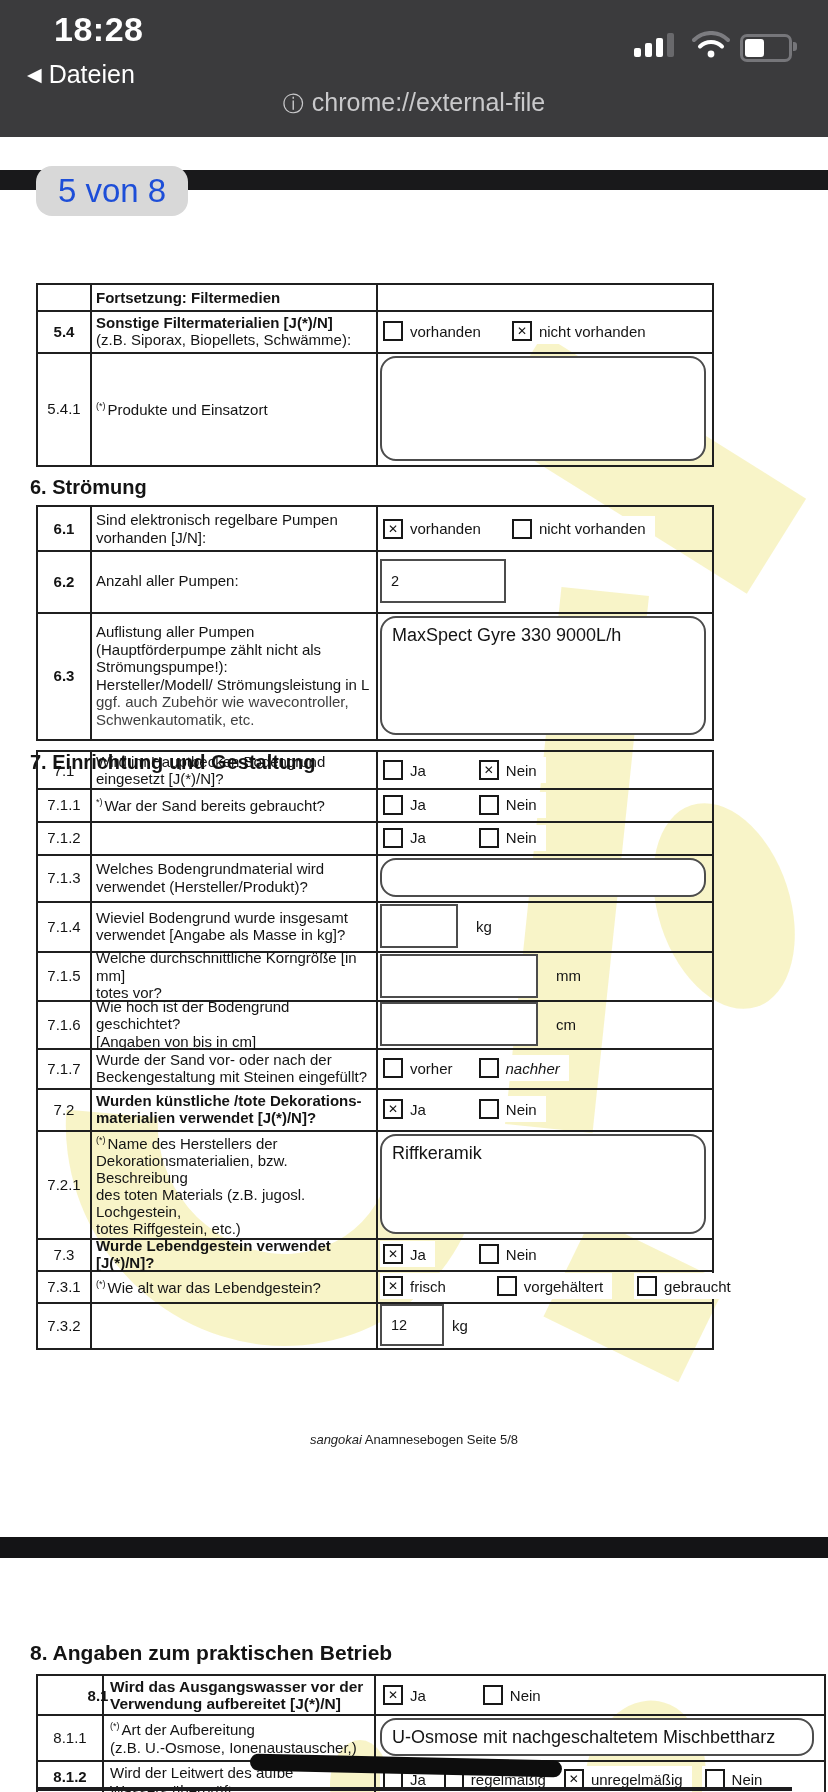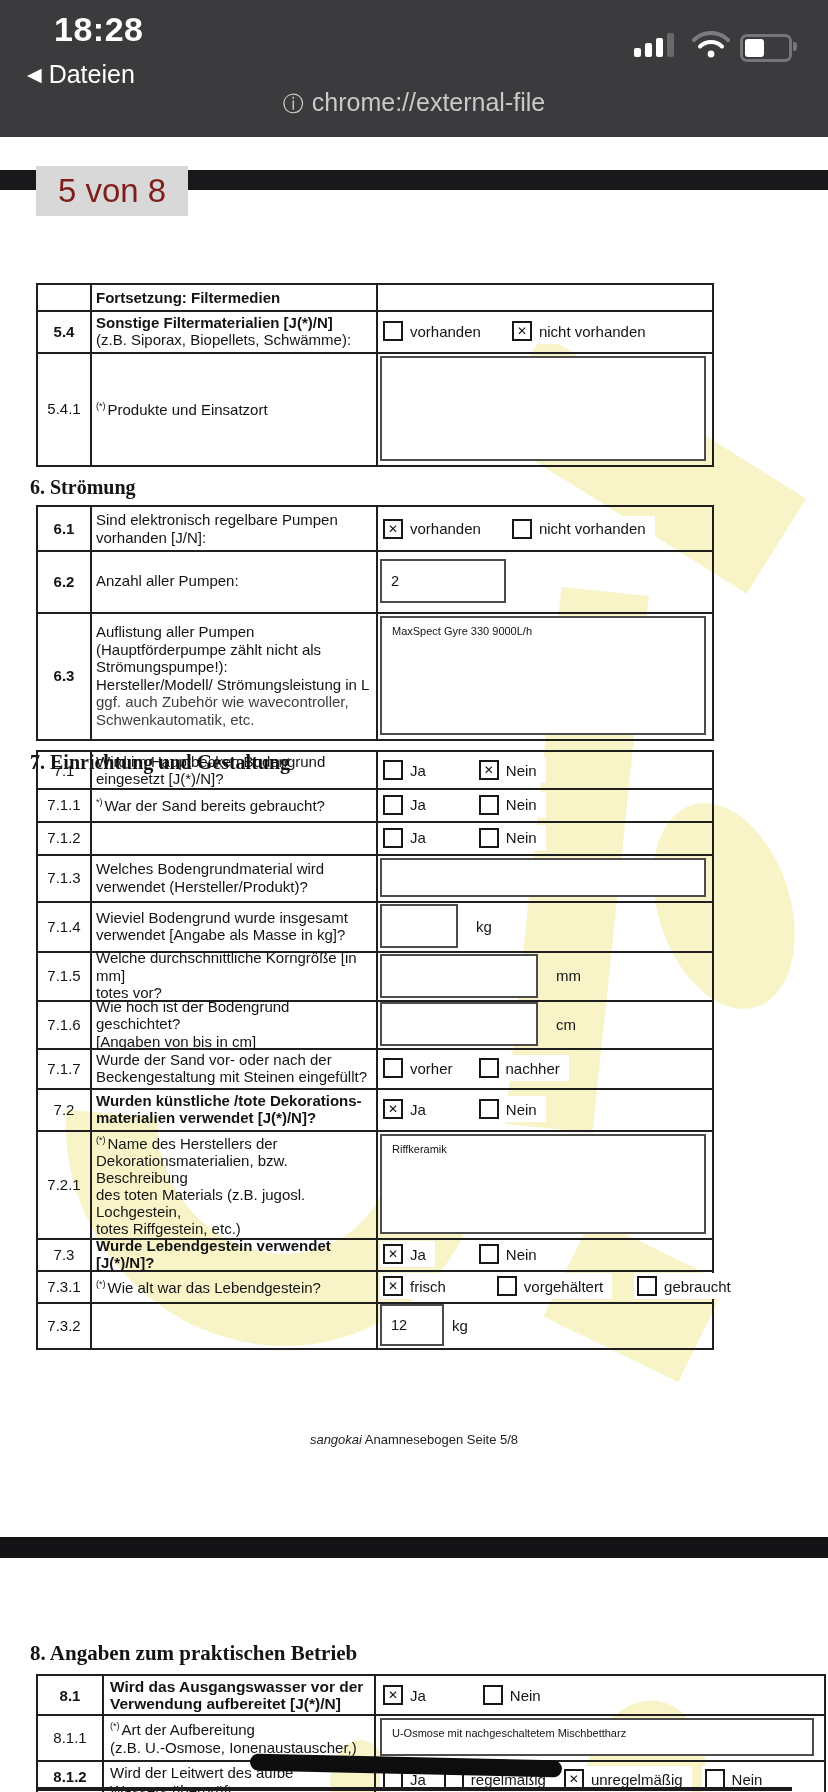--- a/index.html
+++ b/index.html
@@ -20,22 +20,22 @@
   .sig i:nth-child(3){left:22px;height:19px;}
   .sig i:nth-child(4){left:33px;height:24px;background:#69696c;}
   .wifi{position:absolute;top:31px;left:692px;}
   .batt{position:absolute;top:34px;left:740px;width:46px;height:22px;border:3px solid #76767a;border-radius:7px;}
   .batt .fill{position:absolute;left:2px;top:2px;bottom:2px;width:19px;background:#fff;border-radius:3px;}
   .batt .nub{position:absolute;right:-8px;top:5px;width:4px;height:9px;background:#76767a;border-radius:0 3px 3px 0;}
 
   
   .pagegap1{position:absolute;left:0;top:170px;width:828px;height:20px;background:#19191b;z-index:5;}
   .pagegap2{position:absolute;left:0;top:1537px;width:828px;height:21px;background:#141416;z-index:5;}
-  .badge{position:absolute;left:36px;top:166px;width:152px;height:50px;background:#d8d8d8;border-radius:0;
-         display:flex;align-items:center;justify-content:center;font-size:33px;color:#7f1d1d;z-index:6;}
+  .badge{position:absolute;left:36px;top:166px;width:152px;height:50px;background:#d8d8d8;border-radius:16px;
+         display:flex;align-items:center;justify-content:center;font-size:33px;color:#1d4ed8;z-index:6;}
 
   
   .wm{position:absolute;z-index:0;background:rgba(242,235,155,.55);}
   .wm.e{border-radius:50%;}
 
   
   .tbl{position:absolute;border:2px solid #1f1f1f;z-index:2;}
   .vline{position:absolute;top:0;bottom:0;border-left:2px solid #1f1f1f;}
   .r{position:absolute;left:0;right:0;border-bottom:2px solid #1f1f1f;}
   .r.last{border-bottom:none;}
@@ -46,23 +46,23 @@
        justify-content:center;font-size:15px;line-height:17.5px;}
   .lbl .b{font-weight:700;}
   .lbl .red{color:#404040;}
   .lbl sup{font-size:9px;margin-right:2px;}
   .val{position:absolute;left:342px;right:6px;top:0;bottom:0;display:flex;align-items:center;font-size:15px;}
   .opt{display:flex;align-items:center;background:#fff;padding:3px 9px 3px 3px;}
   .cb{width:16px;height:16px;border:2px solid #181818;background:#fff;margin-right:7px;flex:0 0 auto;
       display:flex;align-items:center;justify-content:center;font-size:12px;font-weight:700;color:#111;}
   .cb.c::after{content:"✕";}
   .ibox{background:#fff;border:2px solid #4c4c4c;display:flex;align-items:center;padding:0 9px;font-size:14.5px;}
-  .ibox.area{align-self:stretch;margin:4px 0;flex:1;align-items:flex-start;padding:7px 10px;font-size:11px;}
+  .ibox.area{align-self:stretch;margin:4px 0;flex:1;align-items:flex-start;padding:7px 10px;font-size:18px;border-radius:16px;}
   .unit{margin-left:18px;}
-  .heading{position:absolute;left:30px;font-size:20px;font-weight:700;z-index:2;font-family:Liberation Serif, serif;}
+  .heading{position:absolute;left:30px;font-size:20px;font-weight:700;z-index:2;}
   .footer{position:absolute;left:0;right:0;top:1432px;text-align:center;font-size:13px;color:#222;z-index:2;}
   .footer .it{font-style:italic;}
   .scribble{position:absolute;left:250px;top:1757px;width:312px;height:17px;background:#0d0d0d;border-radius:9px;
             transform:rotate(1.3deg);z-index:8;}
   .scribble2{position:absolute;left:36px;top:1787px;width:756px;height:4px;background:#1c1c1e;z-index:8;}
 </style>
 </head>
 <body>
 
 <div class="screen">
@@ -294,21 +294,21 @@
       <div class="num">7.1.7</div>
       <div class="lbl">
         <span>Wurde der Sand vor- oder nach der</span>
         <span>Beckengestaltung mit Steinen eingefüllt?</span>
       </div>
       <div class="val">
         <span class="opt">
             <span class="cb"></span>
             <span>vorher</span>
           </span>
-        <span class="opt" style="margin-left:14px;">
+        <span class="opt" style="margin-left:14px;font-style:italic;">
             <span class="cb"></span>
             <span>nachher</span>
           </span>
       </div>
     </div>
 
     <div class="r" style="top:336px;height:42px;">
       <div class="num">7.2</div>
       <div class="lbl">
         <span class="b">Wurden künstliche /tote Dekorations-</span>
@@ -390,21 +390,21 @@
     <span class="it">sangokai</span><span> Anamnesebogen Seite 5/8</span>
   </div>
 
   <div class="heading" style="top:1641px;font-size:21px;">8. Angaben zum praktischen Betrieb</div>
 
   <div class="tbl" style="left:36px;top:1674px;width:786px;height:140px;">
     <div class="vline" style="left:64px;"></div>
     <div class="vline" style="left:336px;"></div>
 
     <div class="r" style="top:0;height:38px;">
-      <div class="num b" style="width:64px;">8.1</div>
+      <div class="num b" style="width:64px;margin-left:28px;">8.1</div>
       <div class="lbl" style="left:72px;width:258px;font-size:15.5px;">
         <span class="b">Wird das Ausgangswasser vor der</span>
         <span class="b">Verwendung aufbereitet [J(*)/N]</span>
       </div>
       <div class="val" style="left:342px;">
         <span class="opt">
             <span class="cb c"></span>
             <span>Ja</span>
           </span>
         <span class="opt" style="margin-left:45px;">

